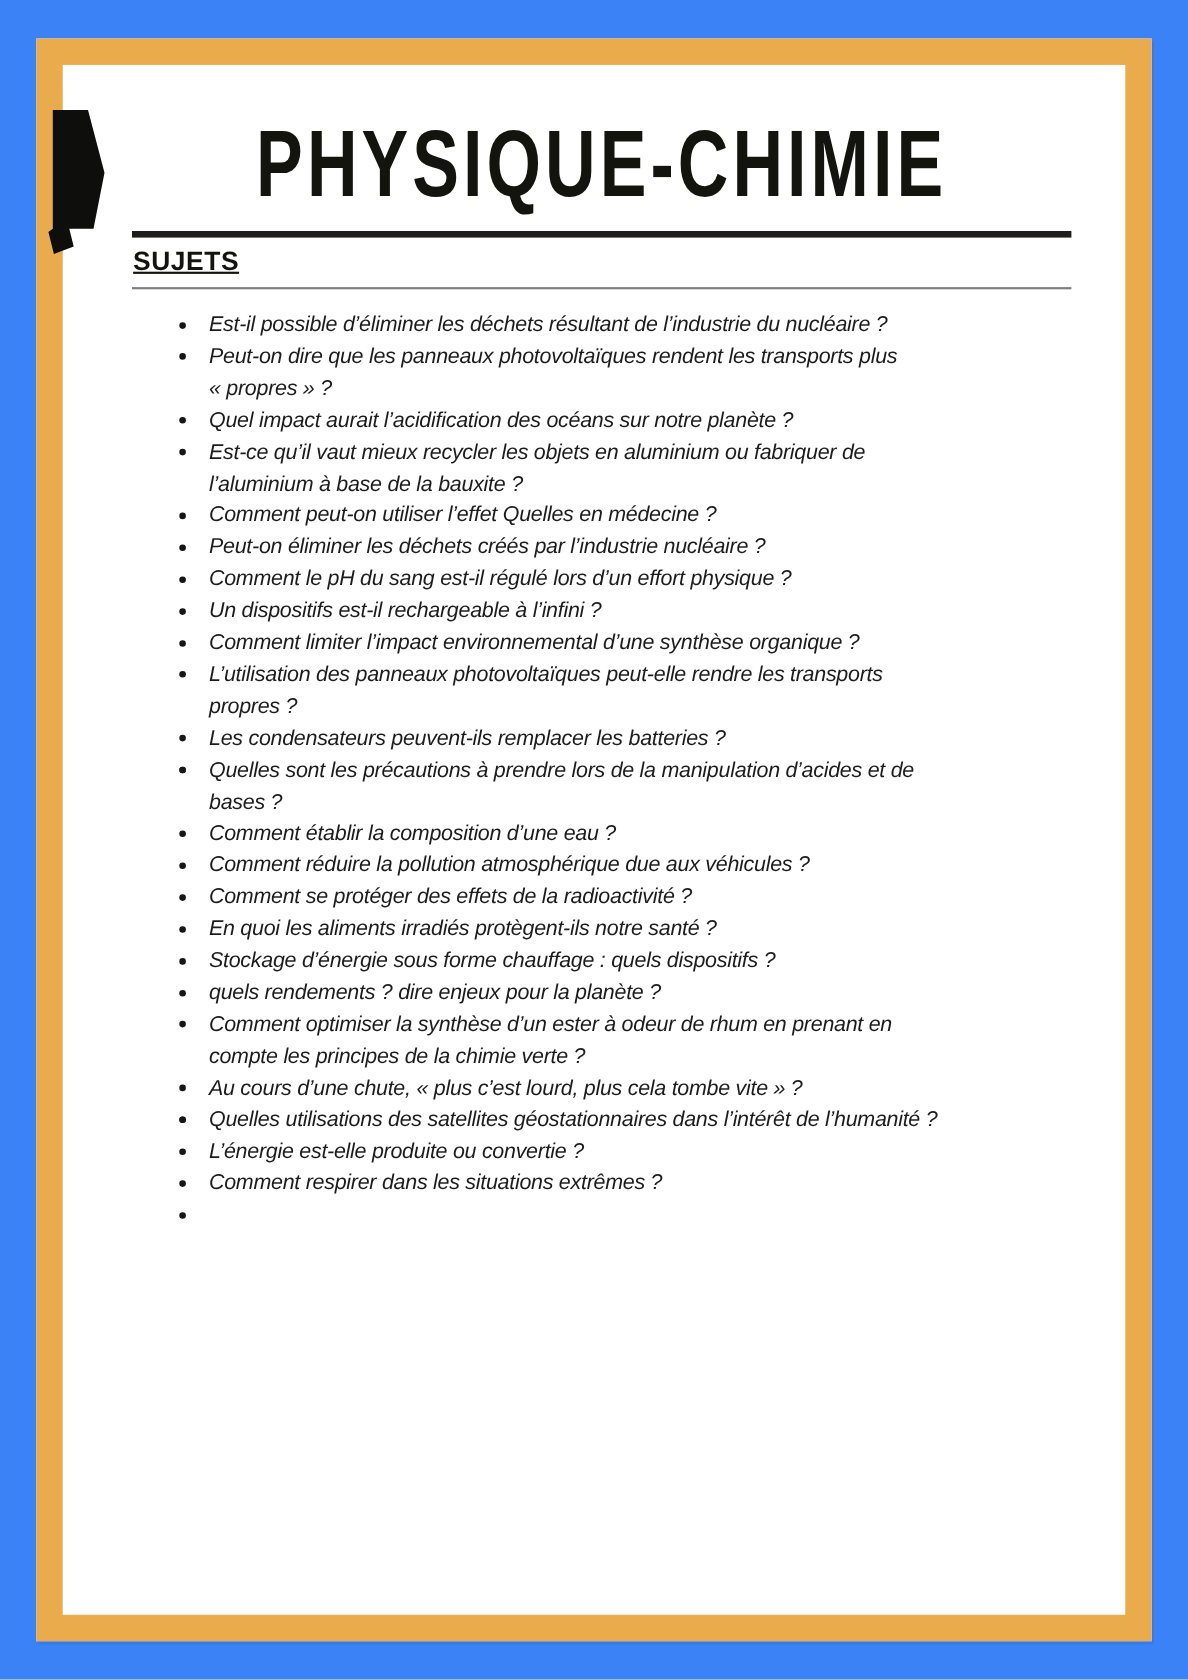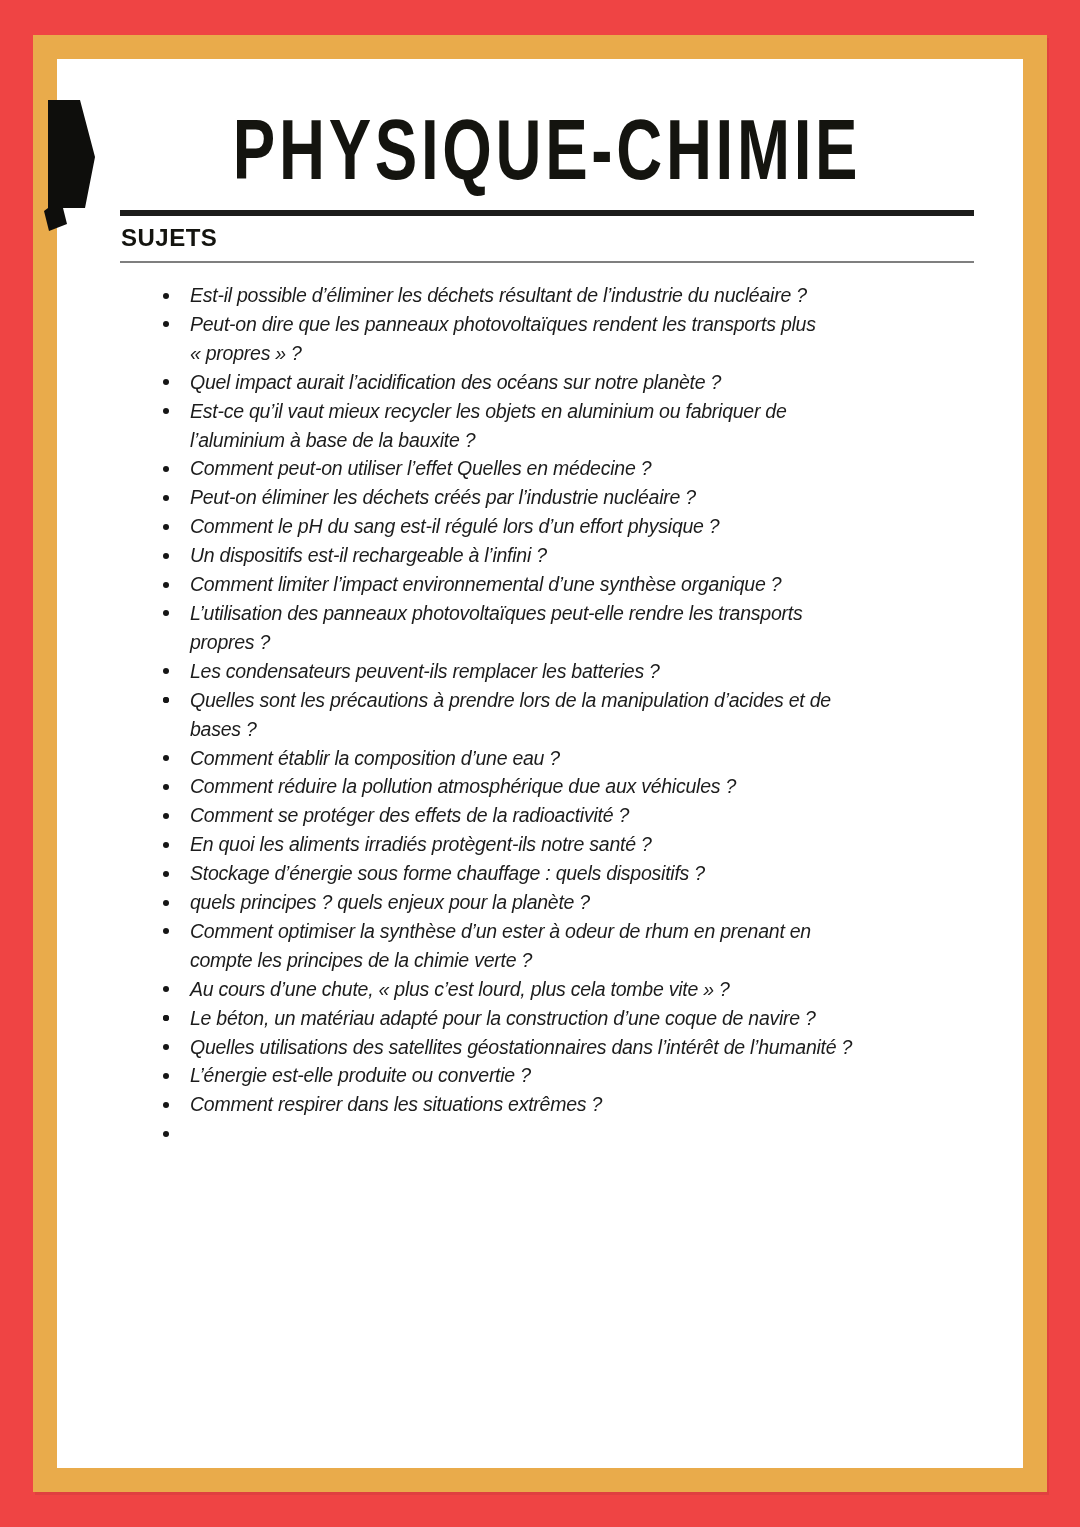--- a/index.html
+++ b/index.html
@@ -4,39 +4,39 @@
 <style>
   :root{
     --frame-color:#E9AB4B;
     --ribbon-color:#0E0E0C;
     --rule-dark:#1D1D1B;
     --rule-light:#7F7F7F;
     --text-color:#1C1C1C;
   }
   html,body{margin:0;padding:0;background:#FFFFFF;}
   body{width:1080px;height:1527px;position:relative;font-family:"Liberation Sans",sans-serif;}
-  .page{position:absolute;left:0;top:0;width:1080px;height:1527px;background:#ef4444;overflow:hidden;}
+  .page{position:absolute;left:0;top:0;width:1080px;height:1527px;background:#3b82f6;overflow:hidden;}
   .frame{
     position:absolute;left:33px;top:35px;width:1014px;height:1457px;
     border:24px solid var(--frame-color);
     background:#FFFFFF;box-sizing:border-box;
     box-shadow:2px 3px 0 rgba(0,0,0,0.06);
   }
   .ribbon{position:absolute;left:40px;top:94px;width:60px;height:142px;}
   .title{
     position:absolute;left:120px;top:106px;width:854px;margin:0;
     text-align:center;font-weight:bold;font-size:86px;line-height:1.0;
     letter-spacing:5px;color:#14140F;
     transform:scaleX(0.74);transform-origin:50% 50%;
     white-space:nowrap;
   }
   .rule-thick{position:absolute;left:120px;top:210px;width:854px;height:6px;background:var(--rule-dark);}
   .section-heading{
     position:absolute;left:121px;top:224px;margin:0;
-    font-weight:bold;font-size:24px;letter-spacing:0.5px;color:#14140F;
+    font-weight:bold;font-size:24px;letter-spacing:0.5px;color:#14140F;text-decoration:underline;
   }
   .rule-thin{position:absolute;left:120px;top:261px;width:854px;height:2px;background:var(--rule-light);}
   .subject-list{
     position:absolute;left:150px;top:281px;width:840px;
     margin:0;padding:0;list-style:none;
     font-size:19.5px;line-height:28.9px;letter-spacing:-0.25px;
     color:var(--text-color);
     font-style:italic;
   }
   .subject-item{position:relative;padding-left:40px;}
@@ -80,24 +80,23 @@
 propres ?</span></li>
       <li class="subject-item"><span class="bullet"></span><span class="subject-text">Les condensateurs peuvent-ils remplacer les batteries ?</span></li>
       <li class="subject-item"><span class="bullet"></span></li>
       <li class="subject-item"><span class="bullet"></span><span class="subject-text">Quelles sont les précautions à prendre lors de la manipulation d’acides et de
 bases ?</span></li>
       <li class="subject-item"><span class="bullet"></span><span class="subject-text">Comment établir la composition d’une eau ?</span></li>
       <li class="subject-item"><span class="bullet"></span><span class="subject-text">Comment réduire la pollution atmosphérique due aux véhicules ?</span></li>
       <li class="subject-item"><span class="bullet"></span><span class="subject-text">Comment se protéger des effets de la radioactivité ?</span></li>
       <li class="subject-item"><span class="bullet"></span><span class="subject-text">En quoi les aliments irradiés protègent-ils notre santé ?</span></li>
       <li class="subject-item"><span class="bullet"></span><span class="subject-text">Stockage d’énergie sous forme chauffage : quels dispositifs ?</span></li>
-      <li class="subject-item"><span class="bullet"></span><span class="subject-text">quels principes ? quels enjeux pour la planète ?</span></li>
+      <li class="subject-item"><span class="bullet"></span><span class="subject-text">quels rendements ? dire enjeux pour la planète ?</span></li>
       <li class="subject-item"><span class="bullet"></span><span class="subject-text">Comment optimiser la synthèse d’un ester à odeur de rhum en prenant en
 compte les principes de la chimie verte ?</span></li>
       <li class="subject-item"><span class="bullet"></span><span class="subject-text">Au cours d’une chute, « plus c’est lourd, plus cela tombe vite » ?</span></li>
       <li class="subject-item"><span class="bullet"></span></li>
-      <li class="subject-item"><span class="bullet"></span><span class="subject-text">Le béton, un matériau adapté pour la construction d’une coque de navire ?</span></li>
       <li class="subject-item"><span class="bullet"></span><span class="subject-text">Quelles utilisations des satellites géostationnaires dans l’intérêt de l’humanité ?</span></li>
       <li class="subject-item"><span class="bullet"></span><span class="subject-text">L’énergie est-elle produite ou convertie ?</span></li>
       <li class="subject-item"><span class="bullet"></span><span class="subject-text">Comment respirer dans les situations extrêmes ?</span></li>
       <li class="subject-item"><span class="bullet"></span></li>
     </ul>
 </div>
 
 </body></html>

